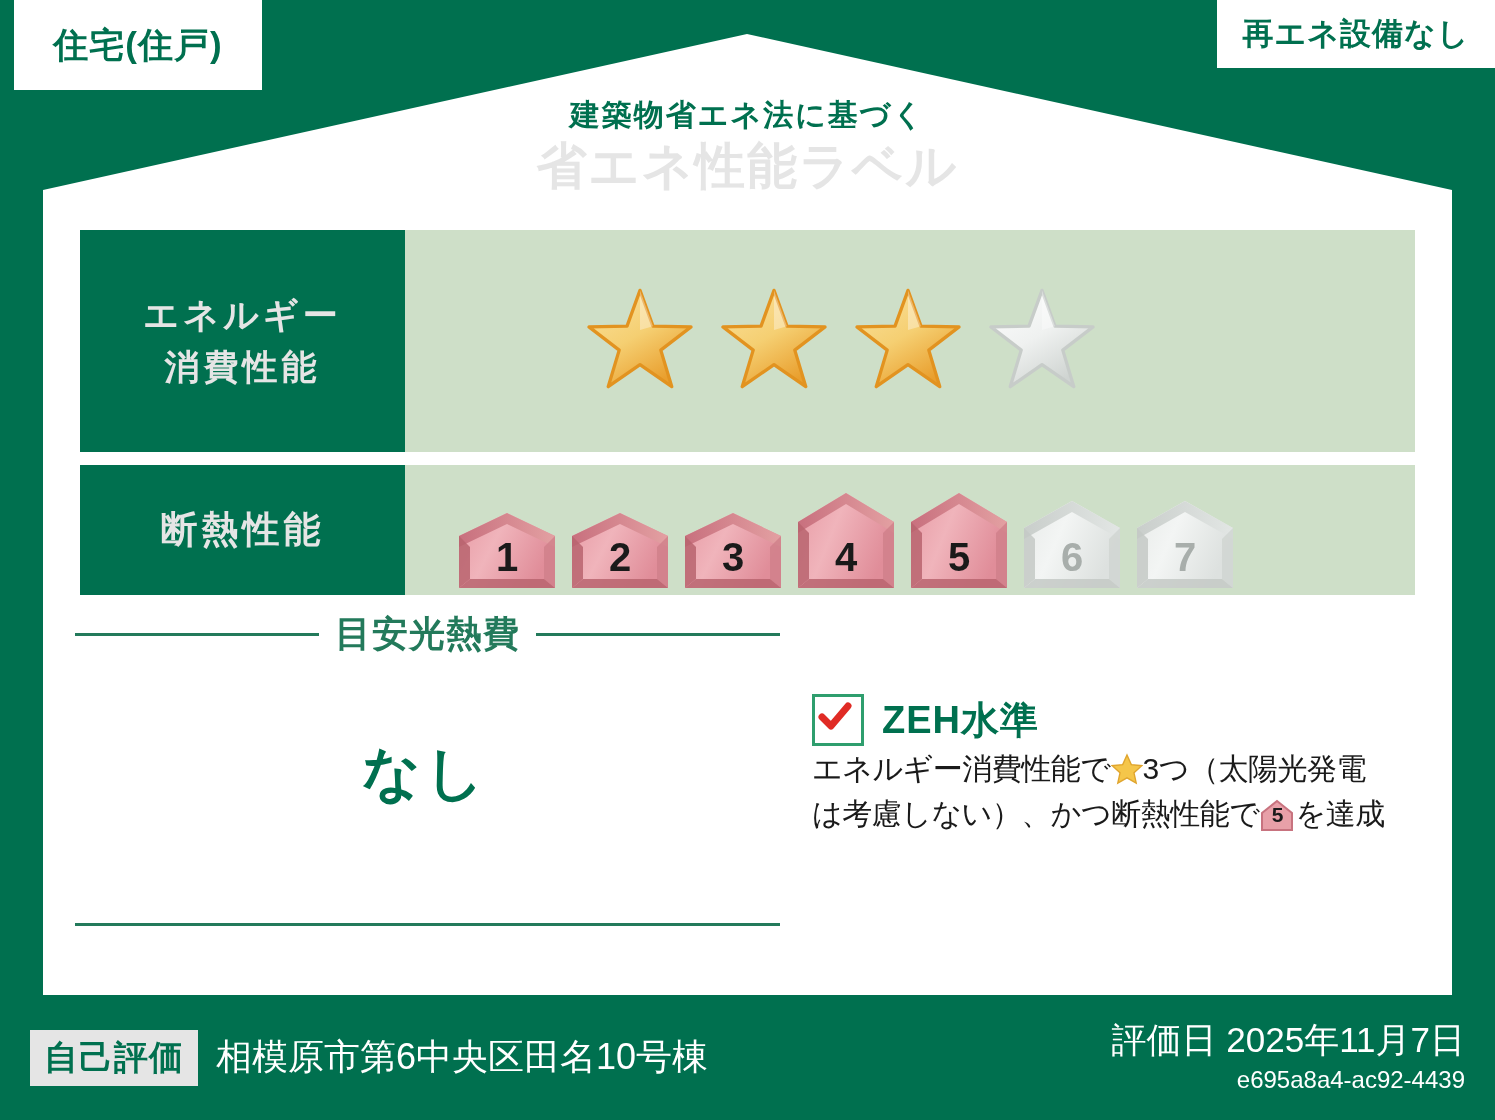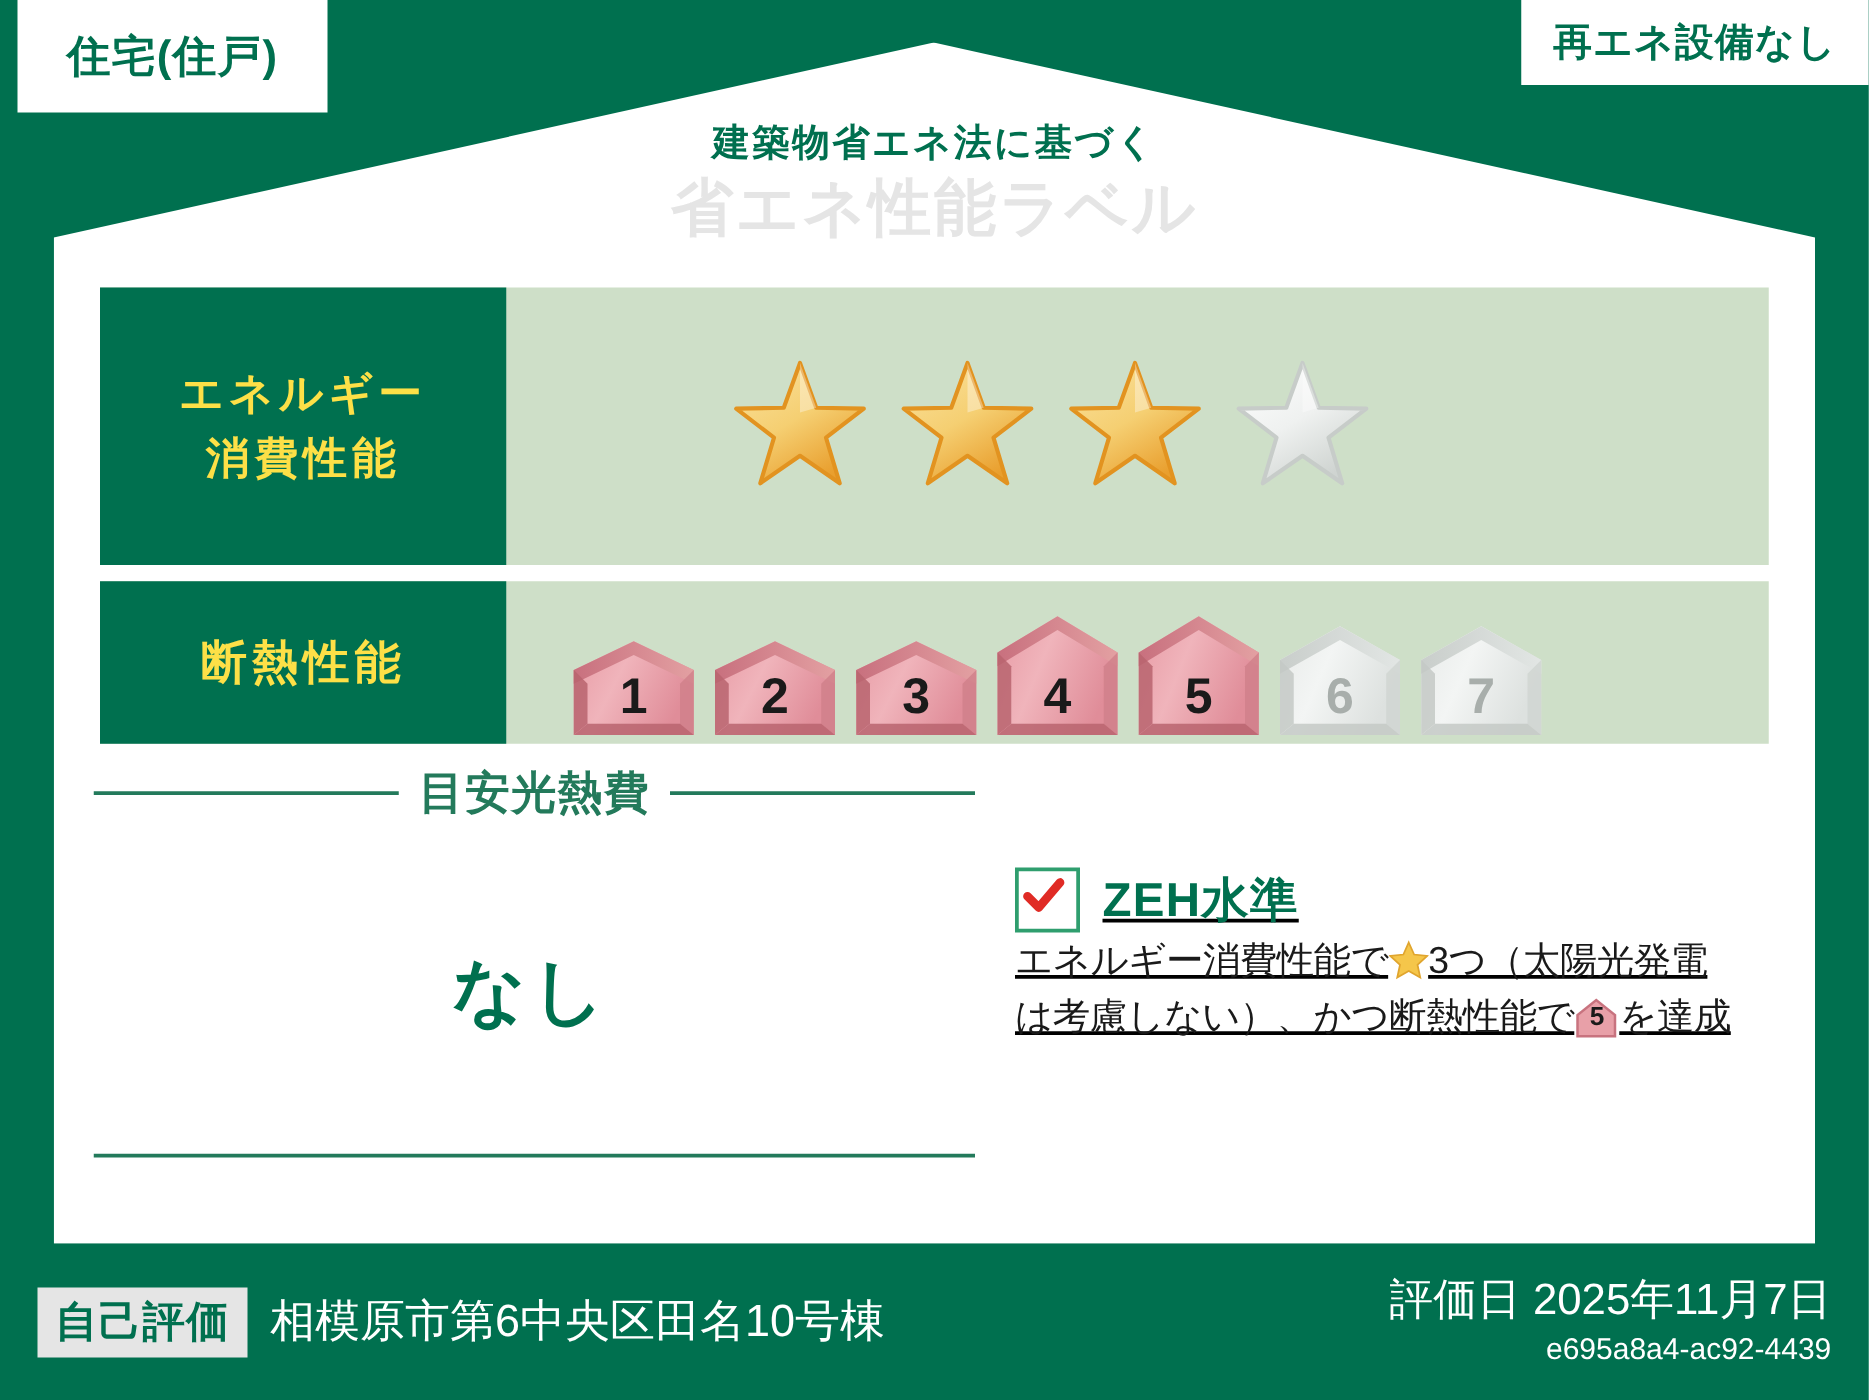--- a/index.html
+++ b/index.html
@@ -39,21 +39,21 @@
 
   
   .row{
     position:absolute;display:flex;align-items:stretch;z-index:20;
     background:#cedfc8;
   }
   #row-energy{left:80px;top:230px;width:1335px;height:222px;}
   #row-insul {left:80px;top:465px;width:1335px;height:130px;gap:34px;}
 
   .row-label{
-    background:#00704f;color:#fde047;font-weight:bold;
+    background:#00704f;color:#e5e5e5;font-weight:bold;
     display:flex;flex-direction:column;align-items:center;justify-content:center;
     letter-spacing:4px;flex:0 0 325px;text-align:center;
   }
   #row-energy .row-label{font-size:35px;line-height:1.5;}
   #row-insul  .row-label{font-size:37px;}
 
   .row-body{flex:1;position:relative;display:flex;align-items:center;}
 
   
   .stars{display:flex;align-items:center;gap:24px;margin-left:180px;}
@@ -74,29 +74,29 @@
     position:absolute;left:75px;top:614px;width:705px;height:40px;
     display:flex;align-items:center;z-index:20;
   }
   .util-head .ln{flex:1;height:3px;background:#237a5b;}
   .util-head .tx{
     color:#237a5b;font-size:36px;font-weight:bold;padding:0 16px;letter-spacing:1px;white-space:nowrap;
   }
 
   #util-value{
     position:absolute;left:75px;top:735px;width:700px;text-align:center;
-    color:#00704f;font-size:58px;font-weight:bold;z-index:20;letter-spacing:4px;margin-top:20px;
+    color:#00704f;font-size:58px;font-weight:bold;z-index:20;letter-spacing:4px;
   }
 
   .util-rule{
     position:absolute;left:75px;top:923px;width:705px;height:3px;background:#237a5b;z-index:20;
   }
 
   
-  #zeh-block{position:absolute;left:812px;top:694px;width:620px;z-index:20;text-decoration:underline;}
+  #zeh-block{position:absolute;left:812px;top:694px;width:620px;z-index:20;}
   .zeh-title-row{display:flex;align-items:center;gap:18px;}
   .zeh-check{width:46px;height:46px;border:3px solid #2f9e6e;display:block;flex:0 0 auto;}
   .zeh-title{color:#00704f;font-size:38px;font-weight:bold;letter-spacing:1px;}
   .zeh-desc{
     color:#1a1a1a;font-size:30px;line-height:1.5;letter-spacing:-0.5px;
   }
   .inline-star{display:inline-block;vertical-align:-6px;width:32px;height:32px;}
   .inline-house{display:inline-block;vertical-align:-8px;width:36px;height:36px;position:relative;}
   .inline-house .n{
     position:absolute;left:0;right:0;bottom:2px;text-align:center;font-size:21px;font-weight:bold;color:#1a1a1a;

